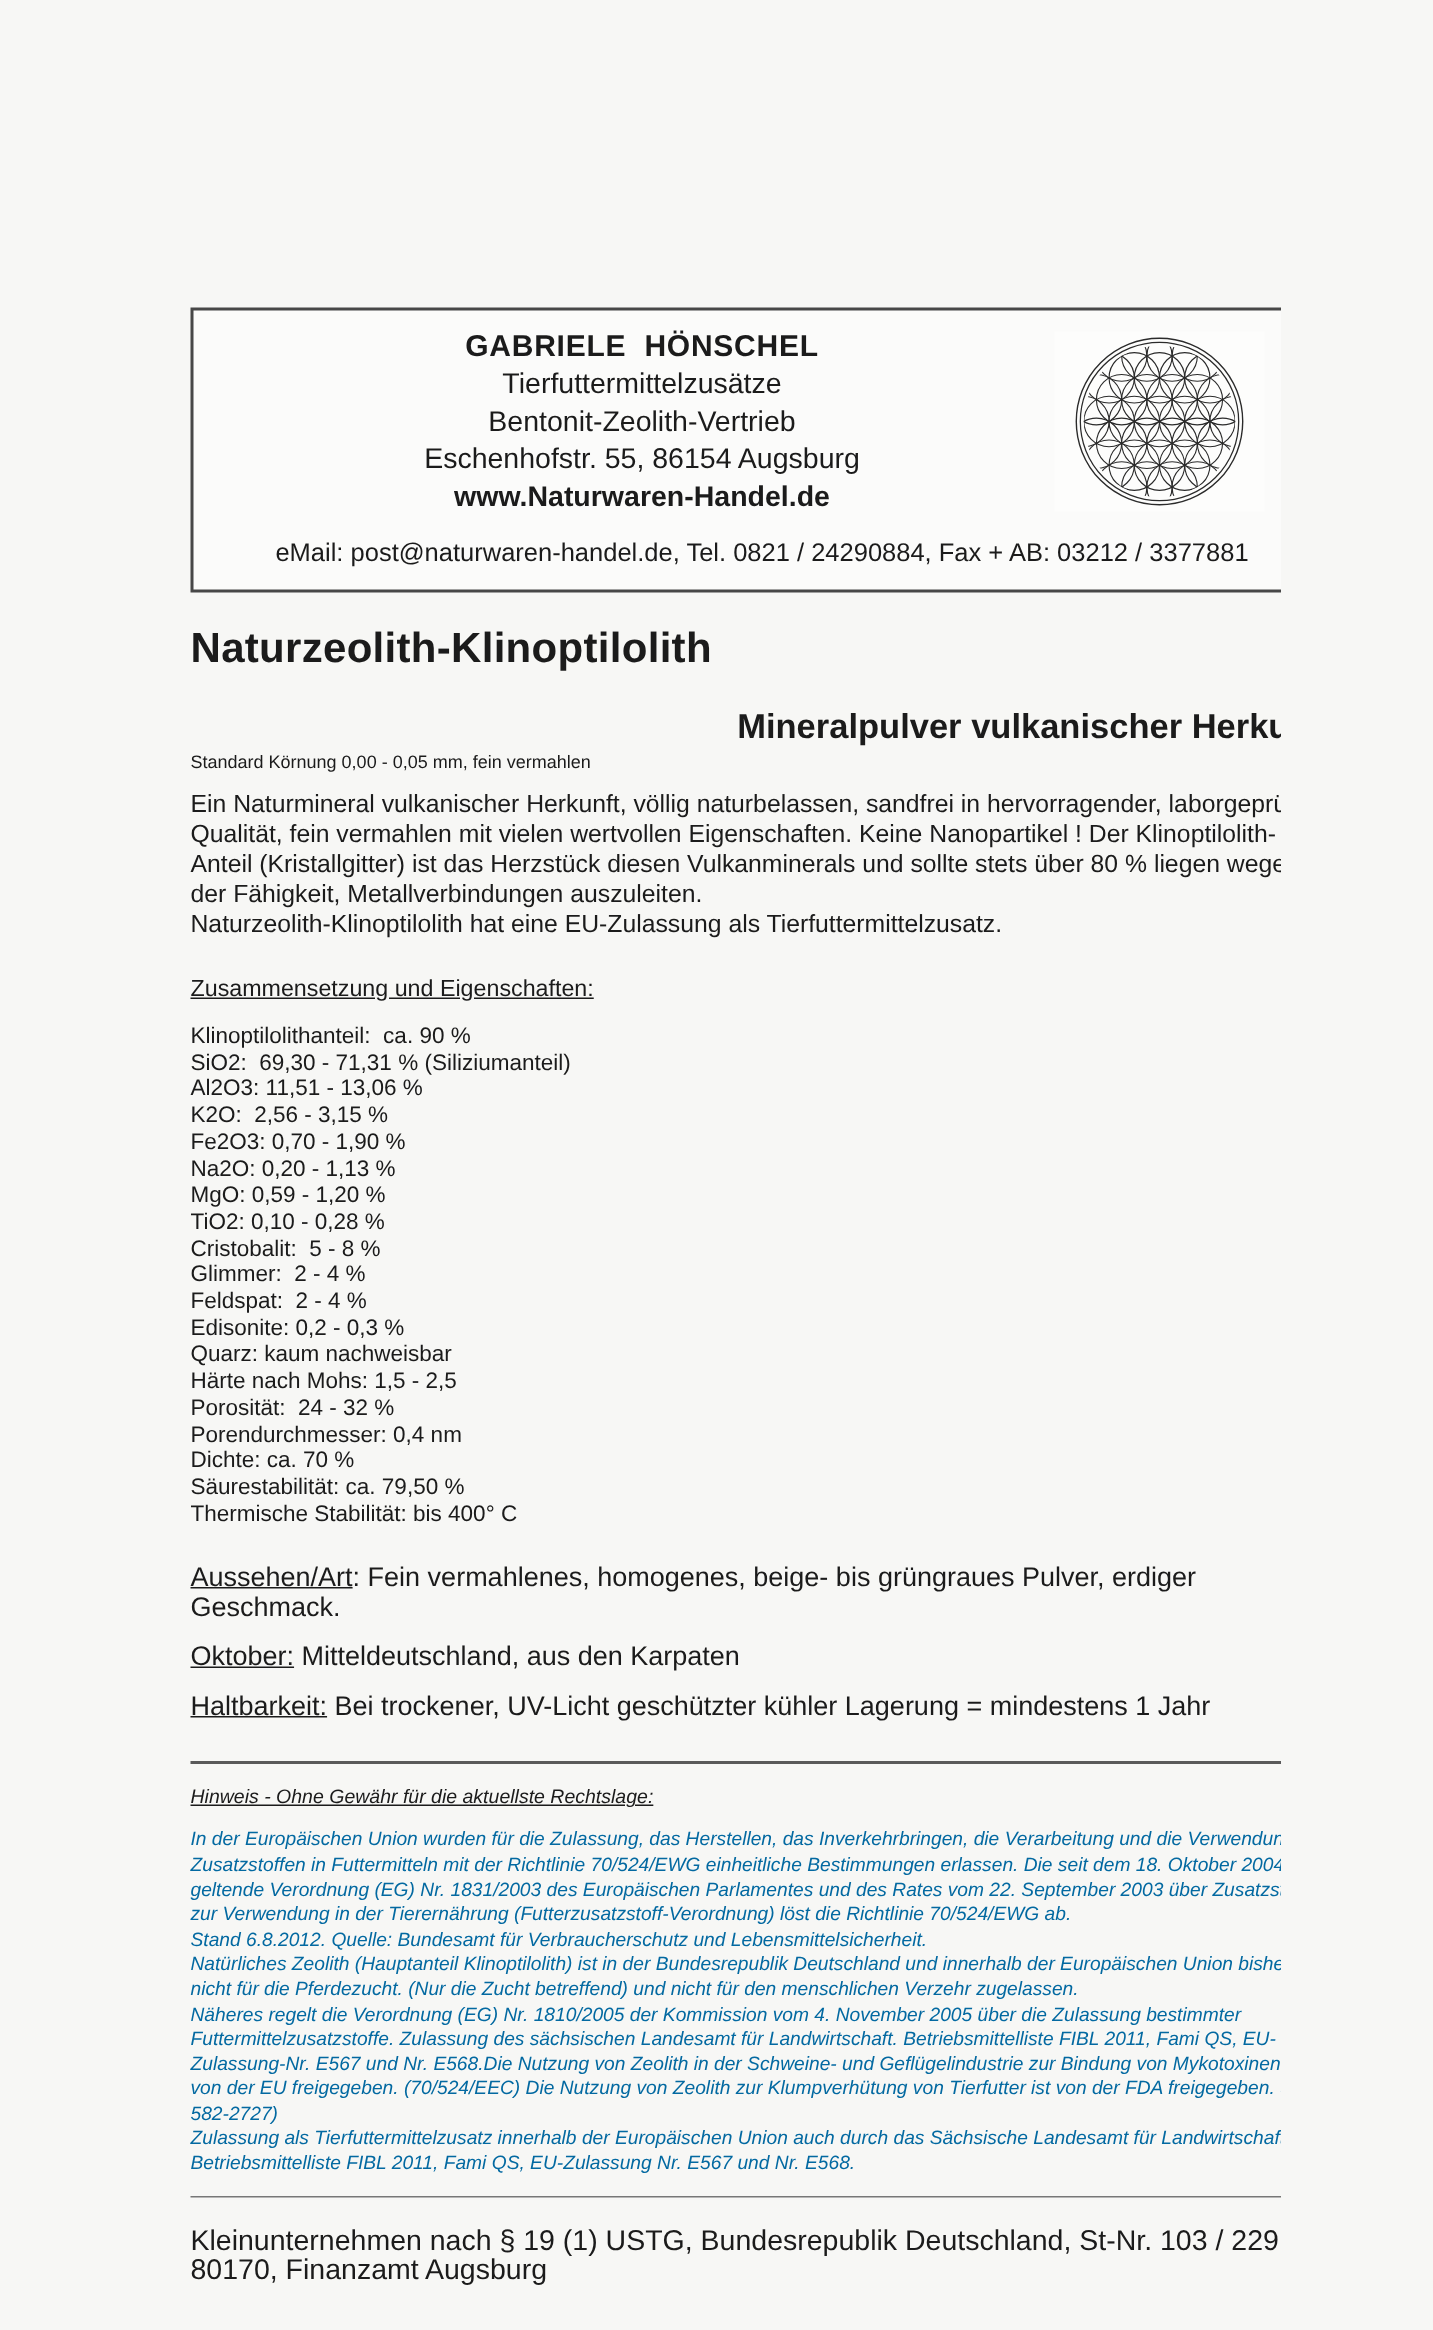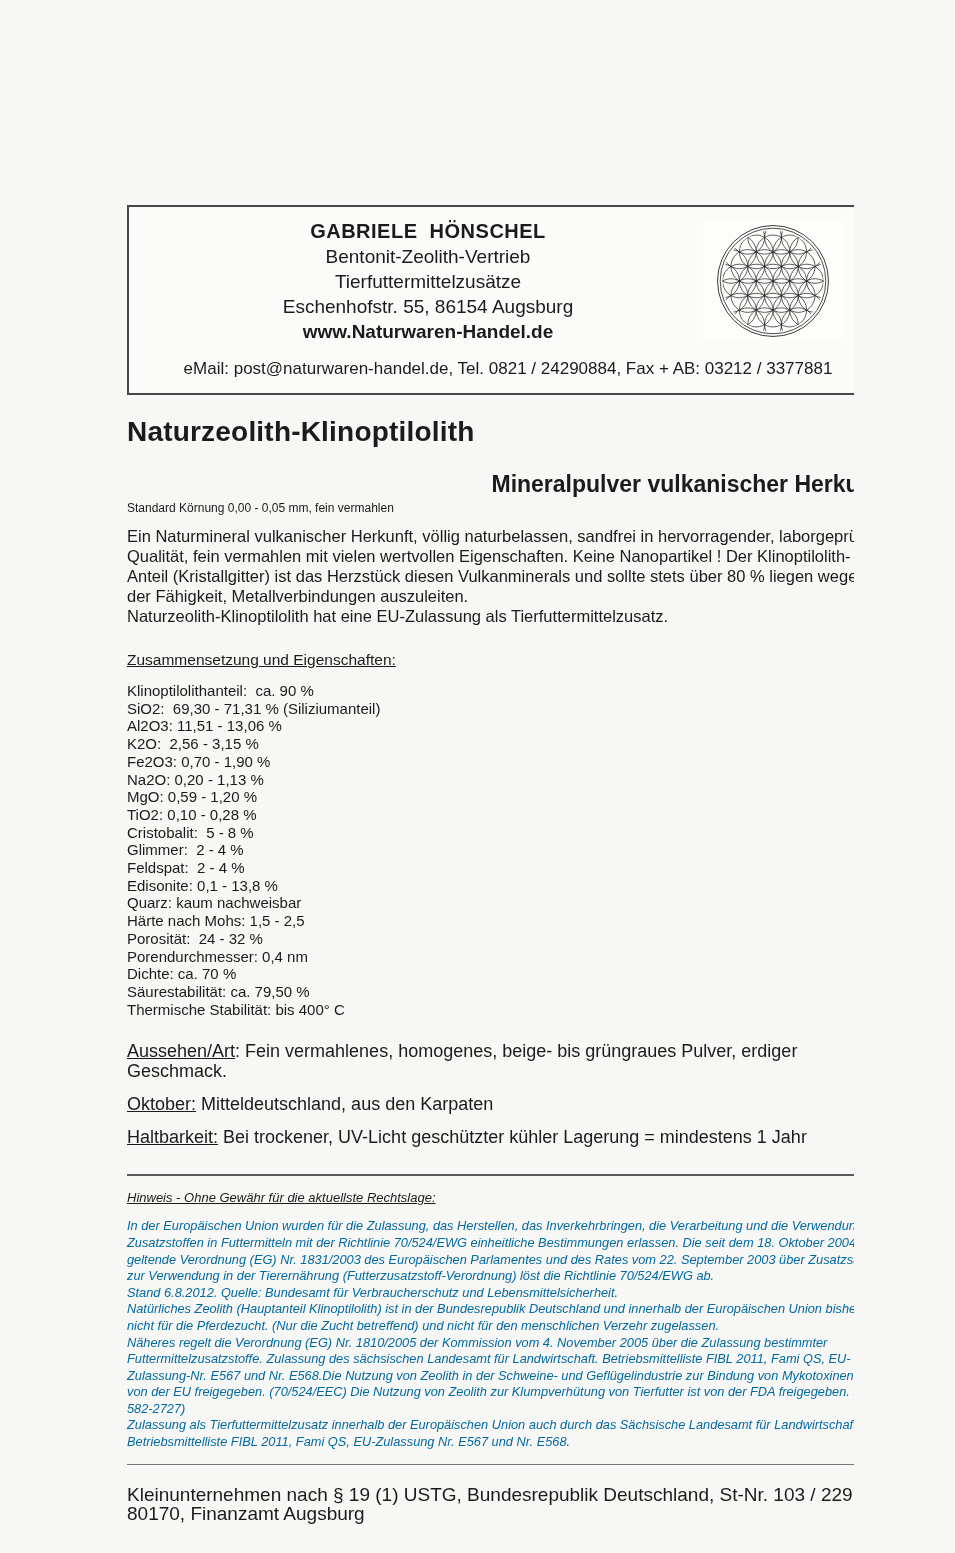--- a/index.html
+++ b/index.html
@@ -151,22 +151,22 @@
 </head>
 <body>
 
 <div class="sheet">
   <div class="content">
 
     <div class="header-box">
       <div class="hb-top">
         <div class="hb-text">
           <div class="hb-company">GABRIELE  HÖNSCHEL</div>
+          <div>Tierfuttermittelzusätze</div>
           <div>Bentonit-Zeolith-Vertrieb</div>
-          <div>Tierfuttermittelzusätze</div>
           <div>Eschenhofstr. 55, 86154 Augsburg</div>
           <div class="hb-website">www.Naturwaren-Handel.de</div>
         </div>
         <div class="hb-logo">
           <svg id="fol-svg" viewBox="-3.45 -3.45 6.9 6.9" width="124" height="116" aria-hidden="true">
               <circle cx="0" cy="0" r="3.3" fill="none" stroke="#2b2b2b" stroke-width="0.055"></circle>
               <circle cx="0" cy="0" r="3.14" fill="none" stroke="#2b2b2b" stroke-width="0.05"></circle>
               <defs>
                 <clipPath id="folclip">
                   <circle cx="0" cy="0" r="3"></circle>
@@ -232,21 +232,21 @@
       <div class="comp-item">SiO2:  69,30 - 71,31 % (Siliziumanteil)</div>
       <div class="comp-item">Al2O3: 11,51 - 13,06 %</div>
       <div class="comp-item">K2O:  2,56 - 3,15 %</div>
       <div class="comp-item">Fe2O3: 0,70 - 1,90 %</div>
       <div class="comp-item">Na2O: 0,20 - 1,13 %</div>
       <div class="comp-item">MgO: 0,59 - 1,20 %</div>
       <div class="comp-item">TiO2: 0,10 - 0,28 %</div>
       <div class="comp-item">Cristobalit:  5 - 8 %</div>
       <div class="comp-item">Glimmer:  2 - 4 %</div>
       <div class="comp-item">Feldspat:  2 - 4 %</div>
-      <div class="comp-item">Edisonite: 0,1 - 13,8 %</div>
+      <div class="comp-item">Edisonite: 0,2 - 0,3 %</div>
       <div class="comp-item">Quarz: kaum nachweisbar</div>
       <div class="comp-item">Härte nach Mohs: 1,5 - 2,5</div>
       <div class="comp-item">Porosität:  24 - 32 %</div>
       <div class="comp-item">Porendurchmesser: 0,4 nm</div>
       <div class="comp-item">Dichte: ca. 70 %</div>
       <div class="comp-item">Säurestabilität: ca. 79,50 %</div>
       <div class="comp-item">Thermische Stabilität: bis 400° C</div>
     </div>
 
     <div class="props">

